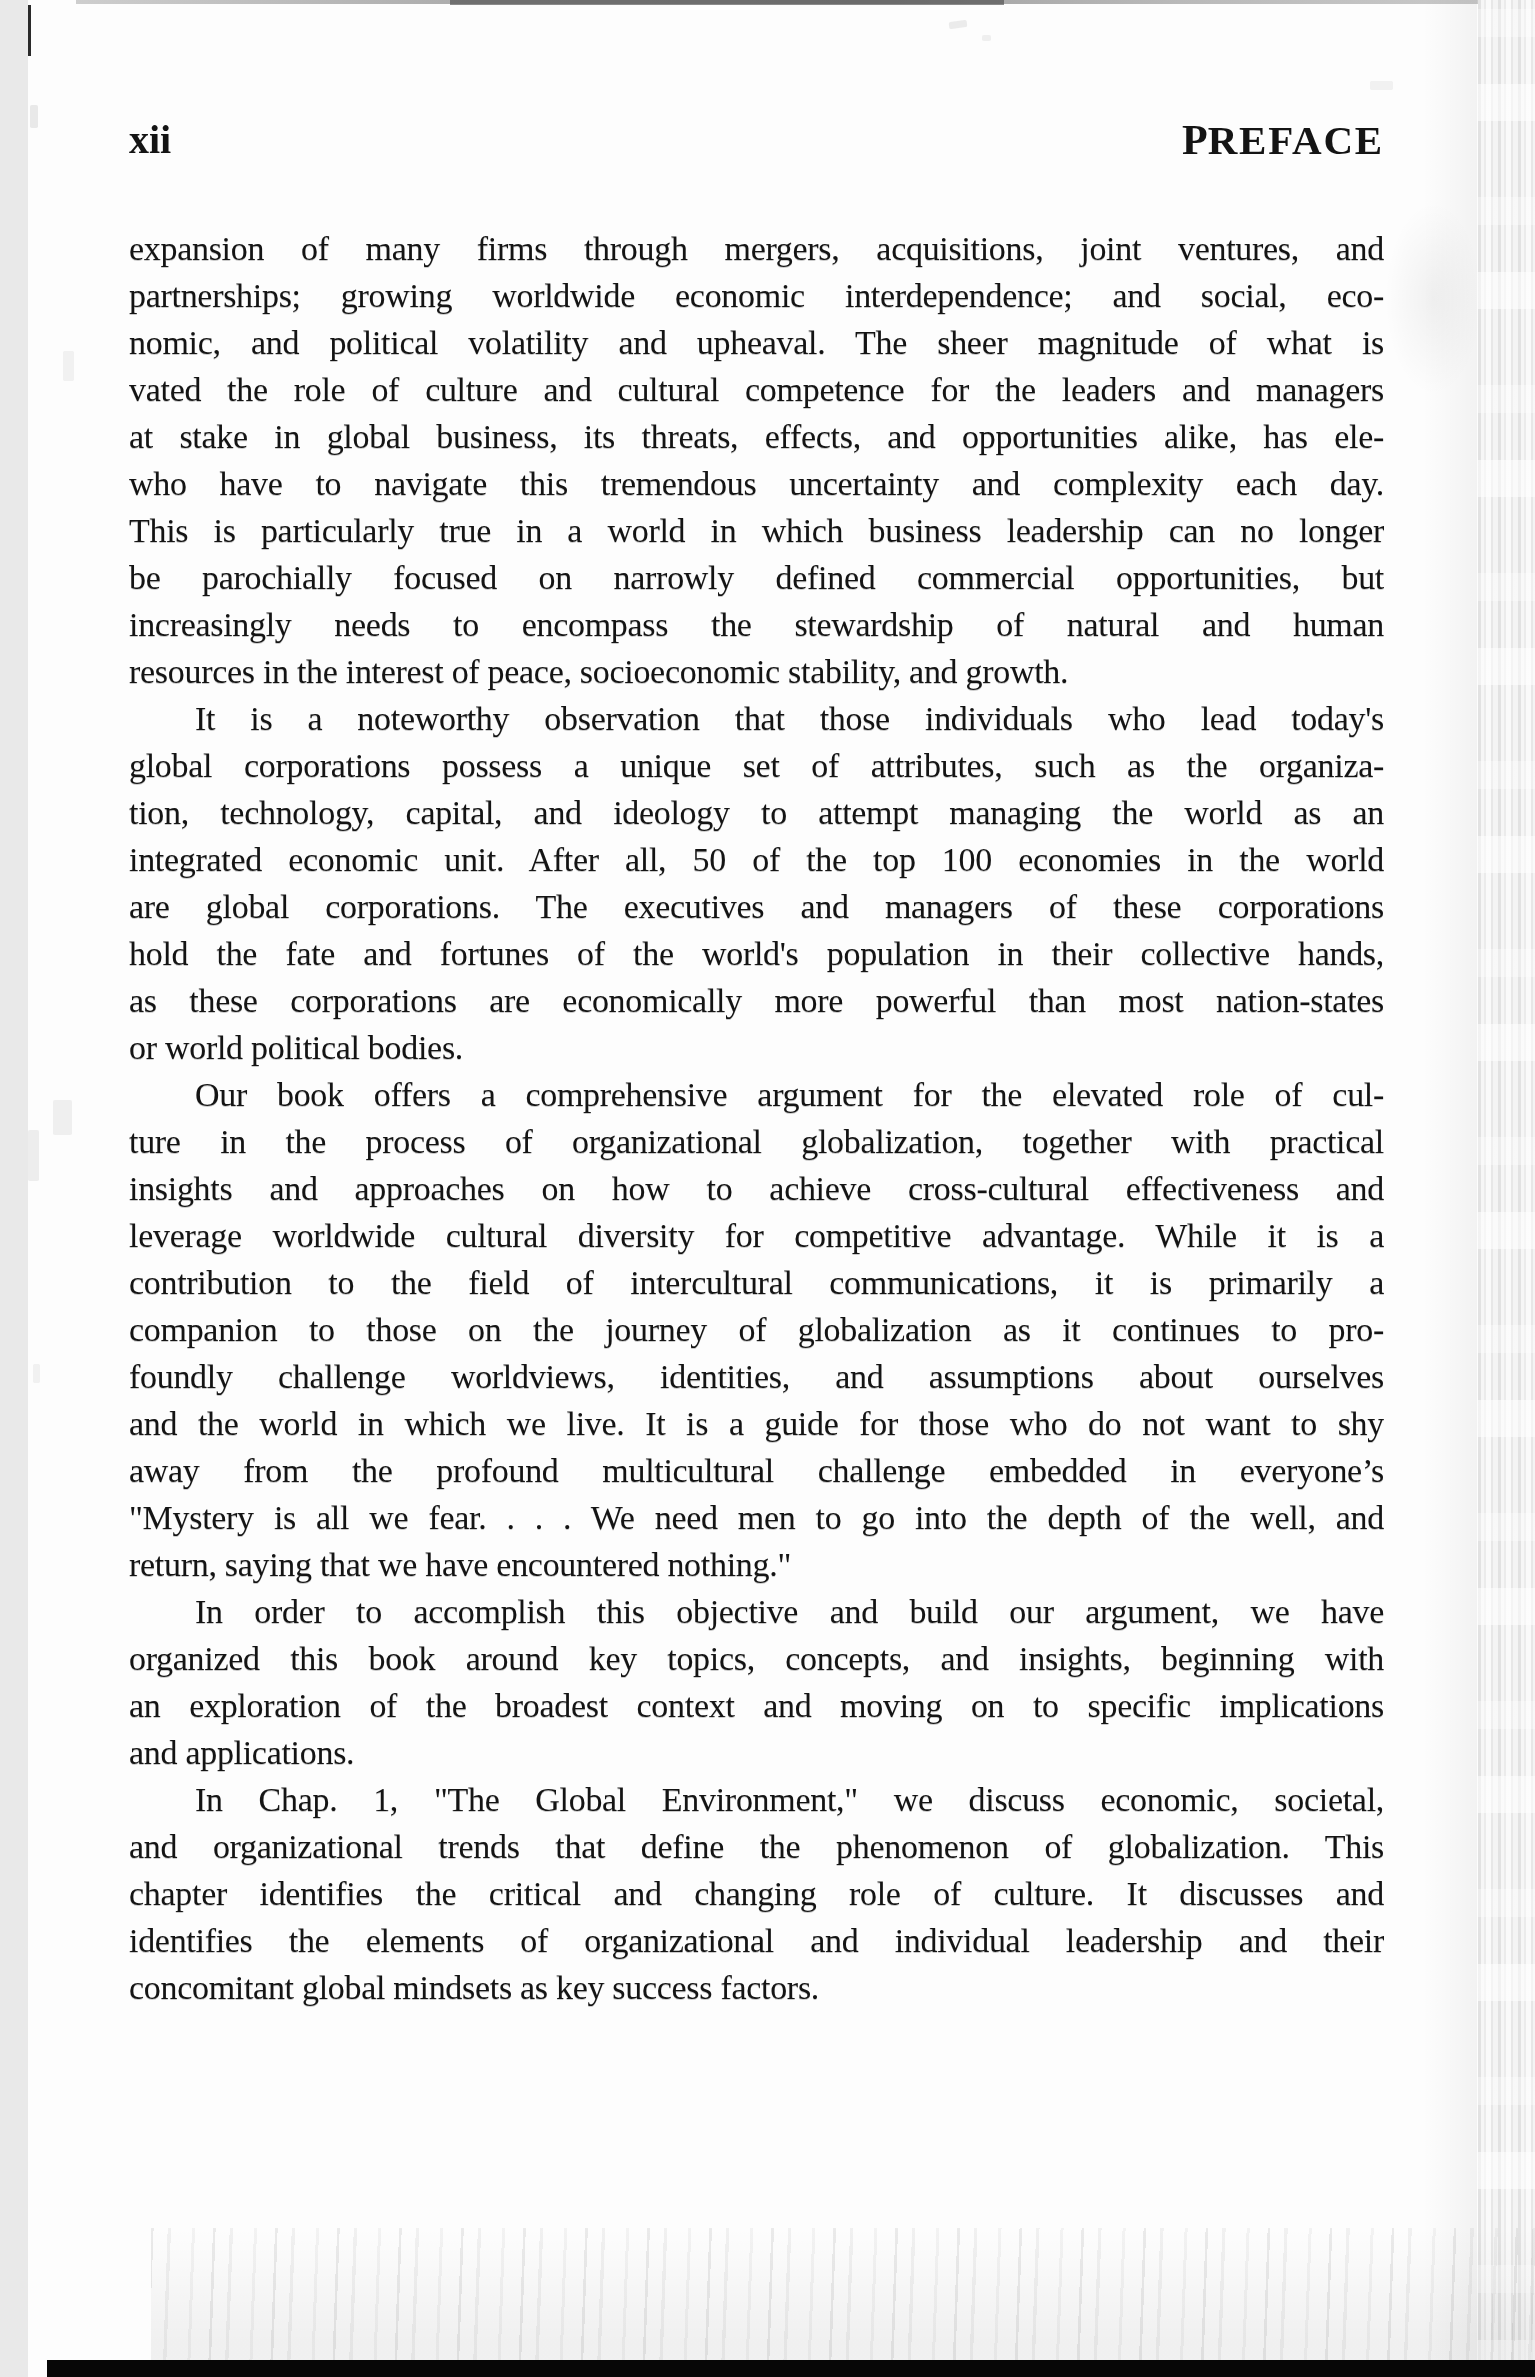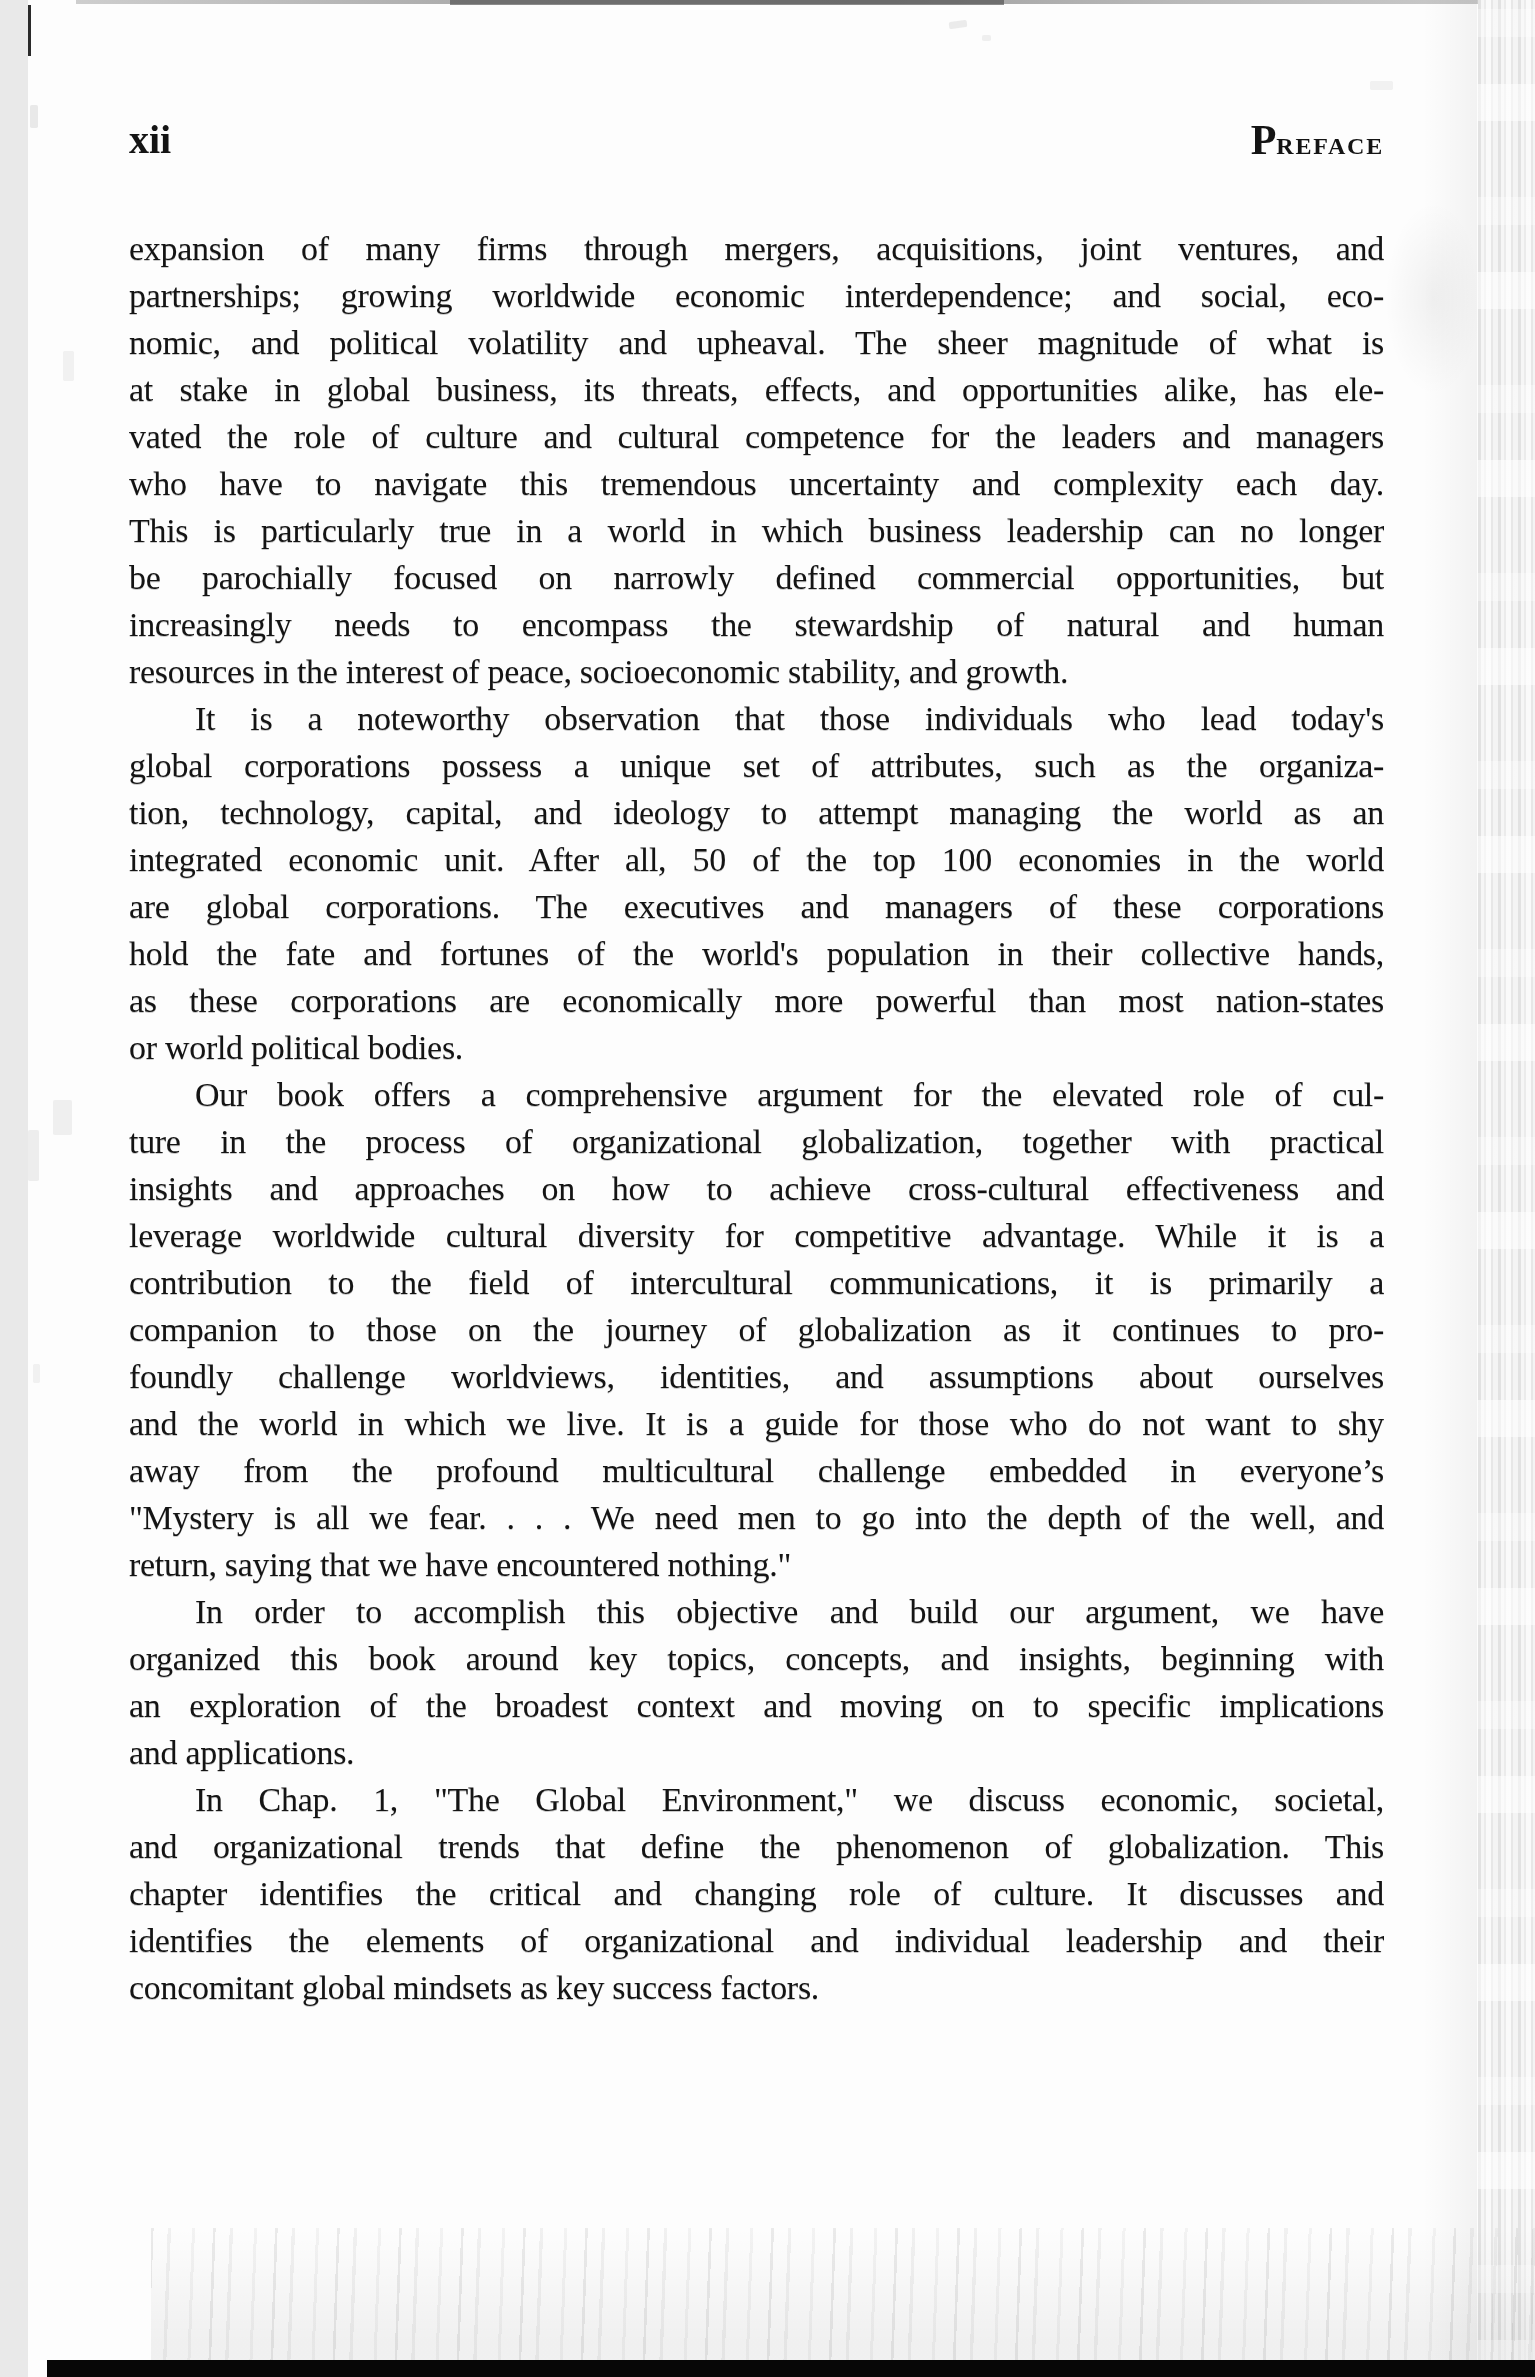--- a/index.html
+++ b/index.html
@@ -37,21 +37,21 @@
   .right-black{position:absolute;left:1509px;top:0;width:27px;height:100%;background:var(--band,#070707);}
   .bottom-tex{position:absolute;left:123px;right:27px;bottom:16.7px;height:132px;
     background:
       linear-gradient(180deg,rgba(0,0,0,0),rgba(0,0,0,.05) 85%),
       repeating-linear-gradient(92deg,rgba(120,120,120,.14) 0 2.6px,rgba(0,0,0,0) 2.6px 16.7px,rgba(140,140,140,.11) 16.7px 20px,rgba(0,0,0,0) 20px 41px,rgba(120,120,120,.08) 41px 44px,rgba(0,0,0,0) 44px 62px);}
   .bottom-black{position:absolute;left:19.3px;right:0;bottom:0;height:16.7px;background:var(--band,#070707);}
   
   .pagenum{position:absolute;left:101px;top:118px;font-size:40px;font-weight:bold;line-height:44px;}
   .running{position:absolute;left:703px;width:653px;top:118px;text-align:right;font-weight:bold;line-height:44px;white-space:nowrap;}
   .running .cap{font-size:42px;}
-  .running .rest{font-size:24px;letter-spacing:1.8px;}
+  .running .rest{font-size:41px;letter-spacing:1.8px;}
   
   .textcol{position:absolute;left:101px;top:225px;width:1255px;}
   .line{
     font-size:34px;line-height:47px;height:47px;overflow:hidden;
     letter-spacing:-0.3px;
     text-align:justify;text-align-last:justify;
     text-shadow:0 0.9px 0 rgba(20,20,20,.22);}
   .line.last{text-align-last:left;}
   .line.indent{text-indent:66px;}
   .line b{font-weight:400;}
@@ -80,22 +80,22 @@
   <div class="bottom-black"></div>
 
   <span class="pagenum">xii</span>
   <span class="running"><span class="cap">P</span><span class="rest">REFACE</span></span>
 
   <div class="textcol">
     <div>
         <div class="line"><span>expansion of many firms through mergers, acquisitions, joint ventures, and</span></div>
         <div class="line"><span>partnerships; growing worldwide economic interdependence; and social, eco-</span></div>
         <div class="line"><span>nomic, and political volatility and upheaval. The sheer magnitude of what is</span></div>
+        <div class="line"><span>vated the role of culture and cultural competence for the leaders and managers</span></div>
         <div class="line"><span>at stake in global business, its threats, effects, and opportunities alike, has ele-</span></div>
-        <div class="line"><span>vated the role of culture and cultural competence for the leaders and managers</span></div>
         <div class="line"><span>who have to navigate this tremendous uncertainty and complexity each day.</span></div>
         <div class="line"><span>This is particularly true in a world in which business leadership can no longer</span></div>
         <div class="line"><span>be parochially focused on narrowly defined commercial opportunities, but</span></div>
         <div class="line"><span>increasingly needs to encompass the stewardship of natural and human</span></div>
         <div class="line last"><span>resources in the interest of peace, socioeconomic stability, and growth.</span></div>
       </div>
     <div>
         <div class="line indent"><span>It is a noteworthy observation that those individuals who lead today's</span></div>
         <div class="line"><span>global corporations possess a unique set of attributes, such as the organiza-</span></div>
         <div class="line"><span>tion, technology, capital, and ideology to attempt managing the world as an</span></div>

